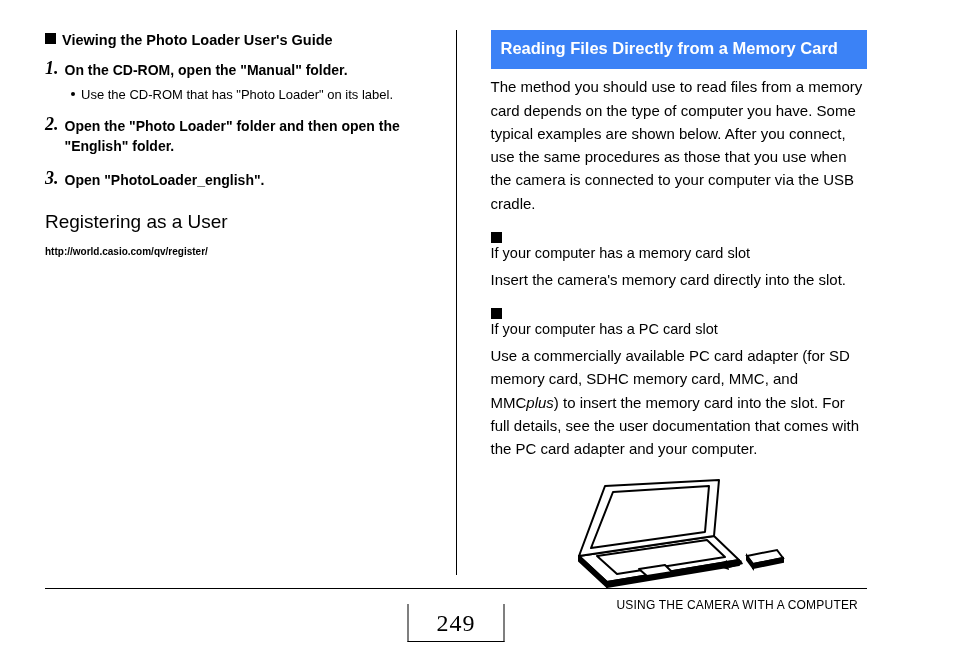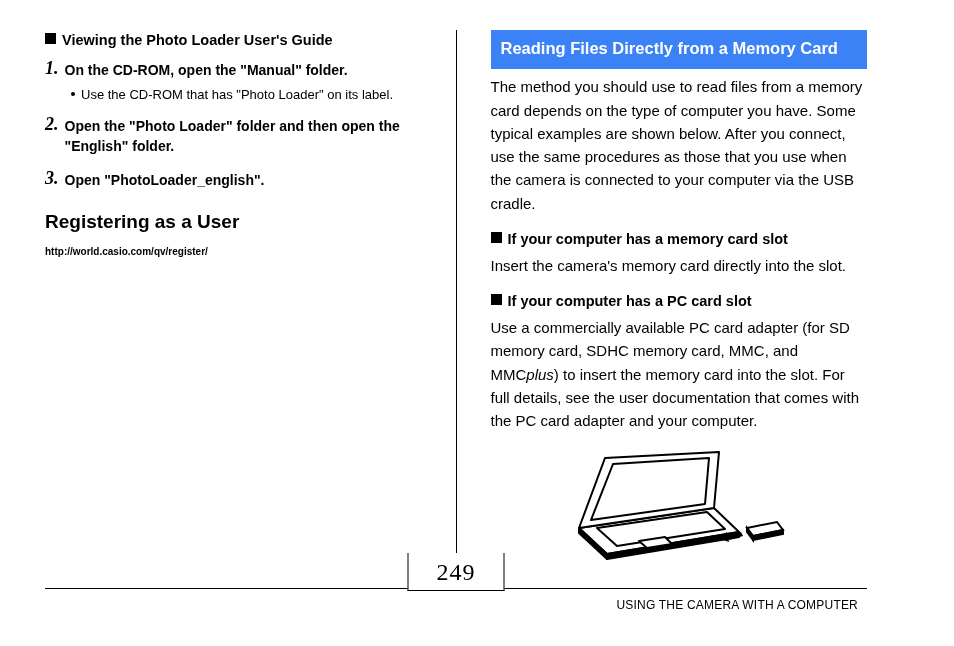--- a/index.html
+++ b/index.html
@@ -18,36 +18,36 @@
   }
   .sq-heading {
     display: flex; align-items: flex-start; font-weight: bold; font-size: 14.5px; margin-bottom: 8px;
   }
   .sq-heading .square { width: 11px; height: 11px; background: #000; margin-right: 6px; margin-top: 3px; flex-shrink: 0; }
   .num-step { display: flex; margin: 8px 0 6px 0; font-weight: bold; font-size: 14px; }
   .num-step .num { font-style: italic; font-family: "Times New Roman", serif; font-size: 18px; margin-right: 6px; line-height: 1.1; }
   .num-step .txt { padding-top: 1px; }
   .bullet-sub { display: flex; margin: 3px 0 10px 26px; font-size: 13px; }
   .bullet-sub .dot { width: 4px; height: 4px; background: #000; border-radius: 50%; margin-right: 6px; margin-top: 6px; flex-shrink: 0; }
-  .h2 { font-size: 19px; font-weight: bold; margin: 18px 0 8px 0; }
+  .h2 { font-size: 19px; font-weight: normal; margin: 18px 0 8px 0; }
   .body-p { font-size: 15px; line-height: 1.55; margin-bottom: 4px; }
   .link-line { font-size: 10px; line-height: 1.55; font-weight: bold; }
   .gray-box {
     background: #3b82f6; color: #fff; font-weight: bold; font-size: 16.5px;
     padding: 8px 10px 10px 10px; margin-bottom: 6px; line-height: 1.3;
   }
-  .sub-sq { display: flex; font-weight: bold; font-size: 14.5px; margin: 14px 0 4px 0; }
+  .sub-sq { display: flex; font-weight: normal; font-size: 14.5px; margin: 14px 0 4px 0; flex-direction: column; }
   .sub-sq .square { width: 11px; height: 11px; background: #000; margin-right: 6px; margin-top: 3px; flex-shrink: 0; }
   .illus { text-align: center; margin-top: 18px; }
   .illus svg { display: inline-block; }
   .footer-rule {
     position: absolute; left: 45px; right: 45px; top: 588px; height: 1px; background: #000;
   }
   .page-num-box {
-    position: absolute; left: 50%; transform: translateX(-50%); top: 553px;
+    position: absolute; left: 50%; transform: translateX(-50%); top: 604px;
     border: 1px solid #000; border-top: none; padding: 6px 28px 4px 28px; background: #fff;
     font-family: "Times New Roman", serif; font-size: 24px; letter-spacing: 1px;
   }
   .section-label {
     position: absolute; right: 54px; top: 598px; font-size: 12px; letter-spacing: 0.2px;
   }
   em.ital { font-style: italic; }
 </style>
 </head>
 <body>

